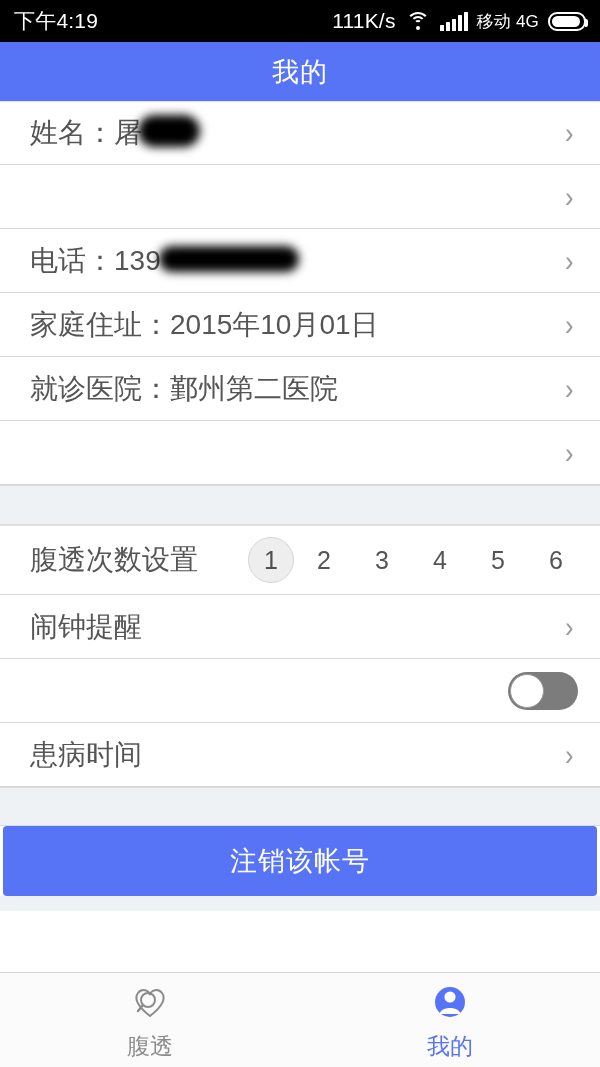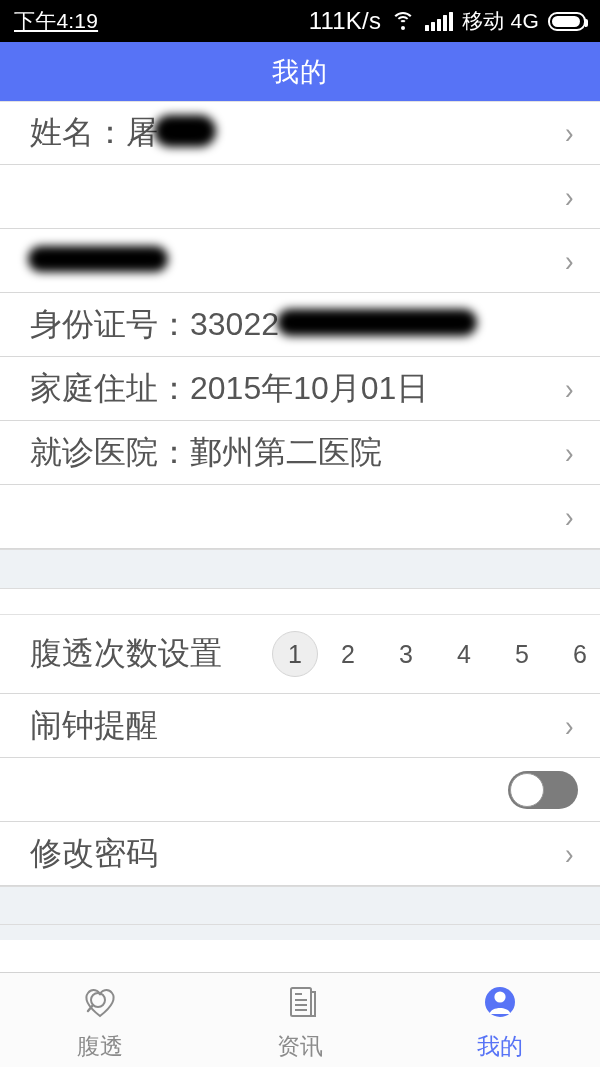--- a/index.html
+++ b/index.html
@@ -10,24 +10,24 @@
     overflow: hidden;
   }
   .phone { position: relative; width: 600px; height: 1067px; background:#fff; }
 
   
   .statusbar {
     height: 42px; background: #000; color: #fff;
     display: flex; align-items: center; justify-content: space-between;
     padding: 0 14px; font-size: 21px; letter-spacing: .2px;
   }
-  .sb-left { display:flex; align-items:flex-end;text-decoration:underline; }
+  .sb-left { display:flex; align-items:flex-end; }
   .sb-right { display:flex; align-items:center; gap: 9px; }
-  .sb-speed { font-size: 24px; }
-  .sb-carrier { font-size: 21px; }
+  .sb-speed { font-size: 21px; }
+  .sb-carrier { font-size: 17px; }
   .wifi-icon { width: 26px; height: 20px; position: relative; display:inline-block; }
   .wifi-icon i {
     position:absolute; left:50%; border: 2.6px solid #fff;
     border-bottom-color: transparent; border-left-color: transparent; border-right-color: transparent;
     border-radius: 50%; transform: translateX(-50%);
   }
   .wifi-icon i.a { width: 24px; height: 24px; top: 1px; }
   .wifi-icon i.b { width: 15px; height: 15px; top: 5px; }
   .wifi-icon i.c { width: 7px; height: 7px; top: 9px; }
   .wifi-icon u { position:absolute; left:50%; bottom:1px; width:4px; height:4px;
@@ -51,21 +51,21 @@
   }
 
   
   .list { background:#fff; }
   .row {
     position: relative; height: 64px; display:flex; align-items:center;
     padding: 0 22px 0 30px; border-bottom: 1px solid #d8d8d8;
     background: #fff;
   }
   .row:first-child { border-top: 1px solid #e2e2e2; }
-  .row-label { font-size: 32px; color: #555555; white-space: nowrap; }
+  .row-label { font-size: 28px; color: #555555; white-space: nowrap; }
   .chev {
     margin-left: auto; color: #9a9a9a; font-size: 30px; font-weight: 300;
     line-height: 1; transform: scaleX(.85); padding-right: 4px;
   }
   
   .redact {
     display:inline-block; vertical-align: middle;
     background: #000; border-radius: 22px;
     filter: blur(5px); -webkit-filter: blur(5px);
     position: relative; top: -2px;
@@ -75,21 +75,21 @@
   .redact.idno  { width: 200px; height: 27px; margin-left: -2px; }
 
   
   .spacer {
     height: 40px; background:#eef2f5;
     border-top: 1px solid #dcdcdc; border-bottom: 1px solid #dcdcdc;
   }
   .spacer.tall { height: 39px; }
 
   
-  .count-row { height: 80px; margin-top: 25px; }
+  .count-row { height: 70px; }
   .counts { margin-left: 50px; display:flex; align-items:center; gap: 0; }
   .count {
     width: 56px; height: 46px; display:flex; align-items:center; justify-content:center;
     font-size: 25px; color:#555; margin-right: 2px;
   }
   .count.sel {
     width: 46px; height: 46px; border-radius: 50%;
     background: #eeeeee; border: 1px solid #d5d5d5; color:#4f4f4f;
   }
 
@@ -167,28 +167,25 @@
       <span class="row-label">姓名：屠</span>
       <span class="redact name"></span>
       <span class="chev">›</span>
     </div>
 
     <div class="row">
       <span class="chev">›</span>
     </div>
 
     <div class="row">
+      <span class="row-label">电话：139</span>
       <span class="redact phone"></span>
       <span class="chev">›</span>
     </div>
 
-    <div class="row">
-      <span class="row-label">身份证号：33022</span>
-      <span class="redact idno"></span>
-    </div>
 
     <div class="row">
       <span class="row-label">家庭住址：2015年10月01日</span>
       <span class="chev">›</span>
     </div>
 
     <div class="row">
       <span class="row-label">就诊医院：鄞州第二医院</span>
       <span class="chev">›</span>
     </div>
@@ -219,55 +216,45 @@
       <span class="chev">›</span>
     </div>
 
     <div class="row">
       <span class="toggle">
         <span class="knob"></span>
       </span>
     </div>
 
     <div class="row">
-      <span class="row-label">修改密码</span>
+      <span class="row-label">患病时间</span>
       <span class="chev">›</span>
     </div>
   </div>
 
   <div class="spacer tall"></div>
 
+  <div class="logout-wrap">
+    <button class="logout">注销该帐号</button>
+  </div>
   <div class="after-btn"></div>
 
   <div class="tabbar">
 
     <div class="tab">
       <span class="tab-ico">
         <svg width="42" height="42" viewBox="0 0 42 42">
           <path d="M21 35 C 8 25, 5 17, 9 12 C 13 7, 20 9, 21 14 C 22 9, 29 7, 33 12 C 37 17, 34 25, 21 35 Z" fill="none" stroke="#8b8b8b" stroke-width="2"></path>
           <circle cx="19" cy="19" r="7" fill="none" stroke="#8b8b8b" stroke-width="2"></circle>
           <line x1="14" y1="24" x2="9" y2="30" stroke="#8b8b8b" stroke-width="2.4" stroke-linecap="round"></line>
         </svg>
       </span>
       <span>腹透</span>
     </div>
 
-    <div class="tab">
-      <span class="tab-ico">
-        <svg width="42" height="42" viewBox="0 0 42 42">
-          <rect x="12" y="7" width="20" height="28" rx="1.5" fill="none" stroke="#8b8b8b" stroke-width="2"></rect>
-          <path d="M32 11 L36 11 L36 35 L16 35" fill="none" stroke="#8b8b8b" stroke-width="2"></path>
-          <line x1="16" y1="13" x2="23" y2="13" stroke="#8b8b8b" stroke-width="2"></line>
-          <line x1="16" y1="19" x2="28" y2="19" stroke="#8b8b8b" stroke-width="2"></line>
-          <line x1="16" y1="24" x2="28" y2="24" stroke="#8b8b8b" stroke-width="2"></line>
-          <line x1="16" y1="29" x2="28" y2="29" stroke="#8b8b8b" stroke-width="2"></line>
-        </svg>
-      </span>
-      <span>资讯</span>
-    </div>
 
 
     <div class="tab active">
       <span class="tab-ico">
         <svg width="42" height="42" viewBox="0 0 42 42">
           <circle cx="21" cy="21" r="15" fill="#5773f6"></circle>
           <circle cx="21" cy="16" r="5.6" fill="#ffffff"></circle>
           <path d="M10.5 33 C 12 25, 30 25, 31.5 33 Z" fill="#ffffff"></path>
         </svg>
       </span>

